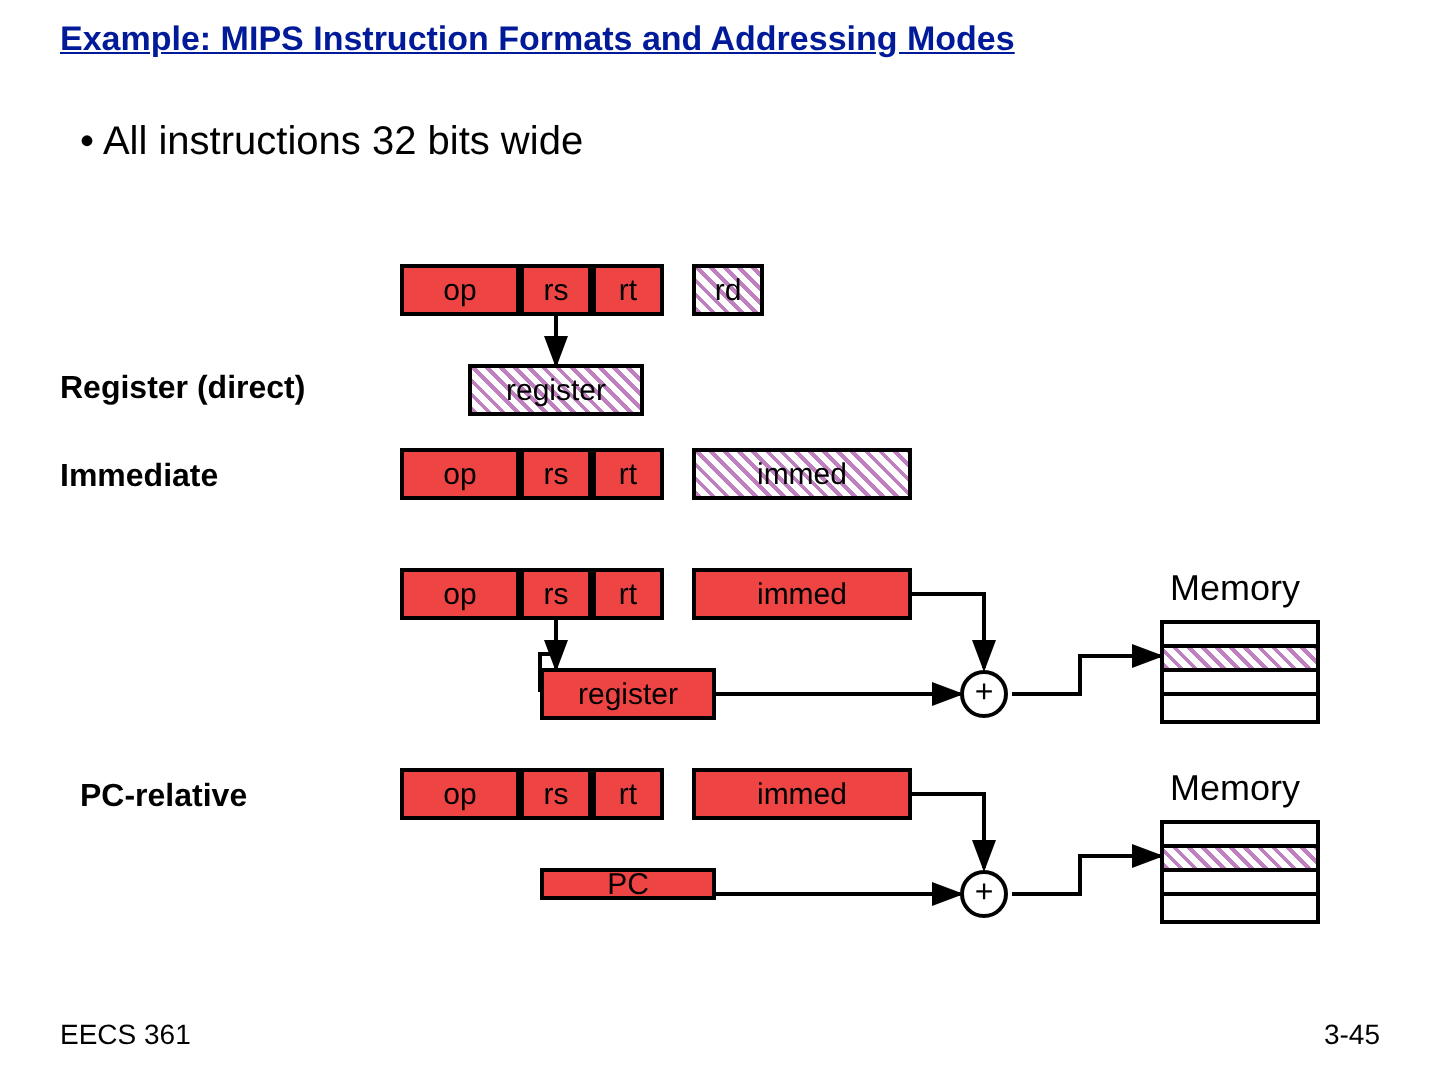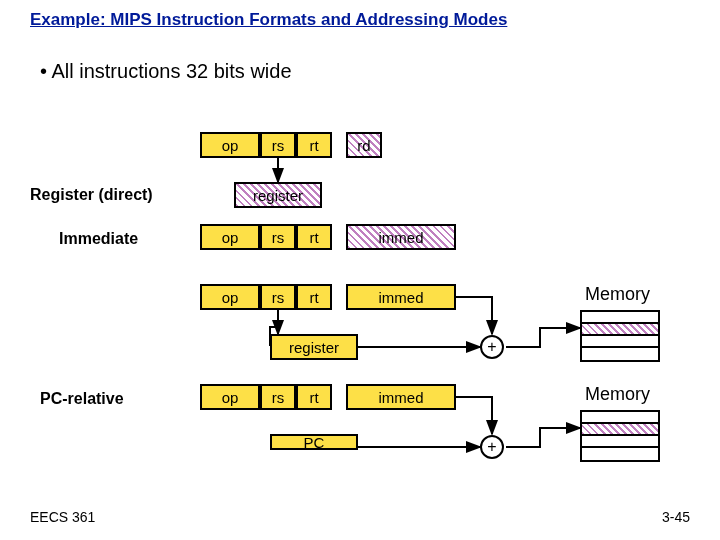--- a/index.html
+++ b/index.html
@@ -33,21 +33,21 @@
     font-size: 20px;
   }
   .row-label {
     position: absolute;
     font-size: 16px;
     font-weight: bold;
   }
   .box {
     position: absolute;
     border: 2px solid #000;
-    background: #fde047;
+    background: #ef4444;
     display: flex;
     align-items: center;
     justify-content: center;
     font-size: 15px;
     box-sizing: border-box;
   }
   .box.hatched {
     background-image: repeating-linear-gradient(45deg,
       #c080c0 0px, #c080c0 2px,
       #fff 2px, #fff 5px);
@@ -111,21 +111,21 @@
   <div class="subtitle">• All instructions 32 bits wide</div>
 
   <div class="row-label" style="top:138px;left:30px;margin-top:48px;">Register (direct)</div>
   <div class="box" style="top:132px;left:200px;width:60px;height:26px;">op</div>
   <div class="box" style="top:132px;left:260px;width:36px;height:26px;">rs</div>
   <div class="box" style="top:132px;left:296px;width:36px;height:26px;">rt</div>
   <div class="box hatched" style="top:132px;left:346px;width:36px;height:26px;">rd</div>
 
   <div class="box hatched" style="top:182px;left:234px;width:88px;height:26px;">register</div>
 
-  <div class="row-label" style="top:230px;left:30px;margin-left:29px;">Immediate</div>
+  <div class="row-label" style="top:230px;left:30px;">Immediate</div>
   <div class="box" style="top:224px;left:200px;width:60px;height:26px;">op</div>
   <div class="box" style="top:224px;left:260px;width:36px;height:26px;">rs</div>
   <div class="box" style="top:224px;left:296px;width:36px;height:26px;">rt</div>
   <div class="box hatched" style="top:224px;left:346px;width:110px;height:26px;">immed</div>
 
   <div class="box" style="top:284px;left:200px;width:60px;height:26px;">op</div>
   <div class="box" style="top:284px;left:260px;width:36px;height:26px;">rs</div>
   <div class="box" style="top:284px;left:296px;width:36px;height:26px;">rt</div>
   <div class="box" style="top:284px;left:346px;width:110px;height:26px;">immed</div>
 

